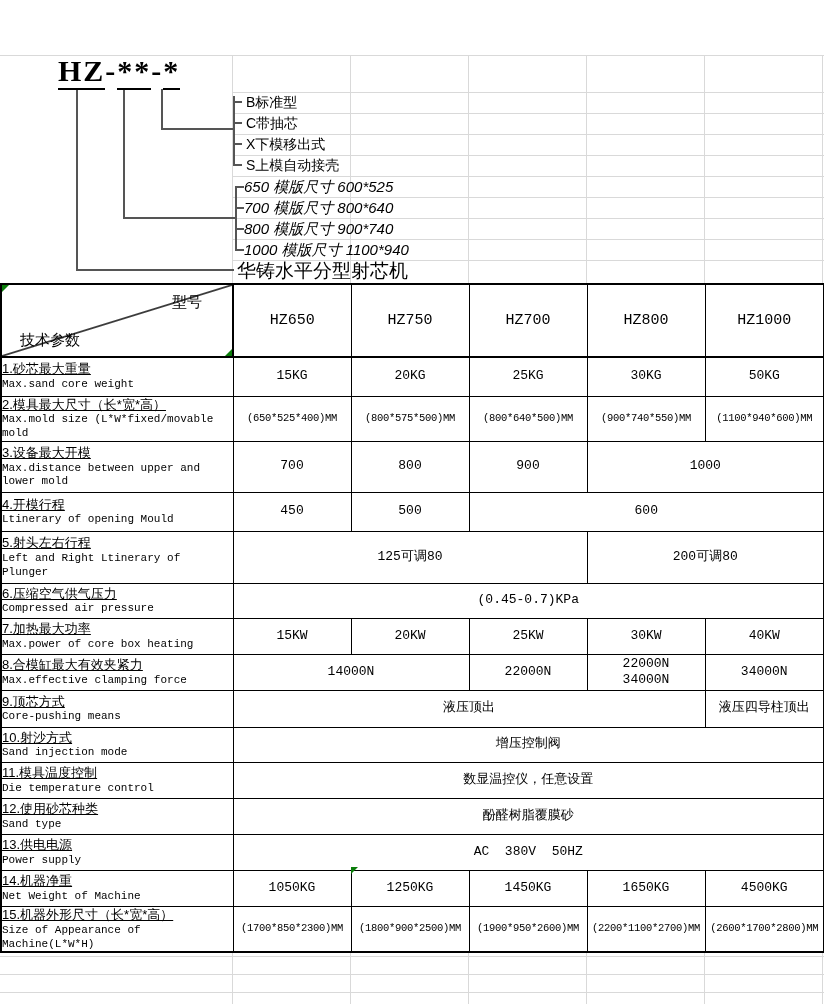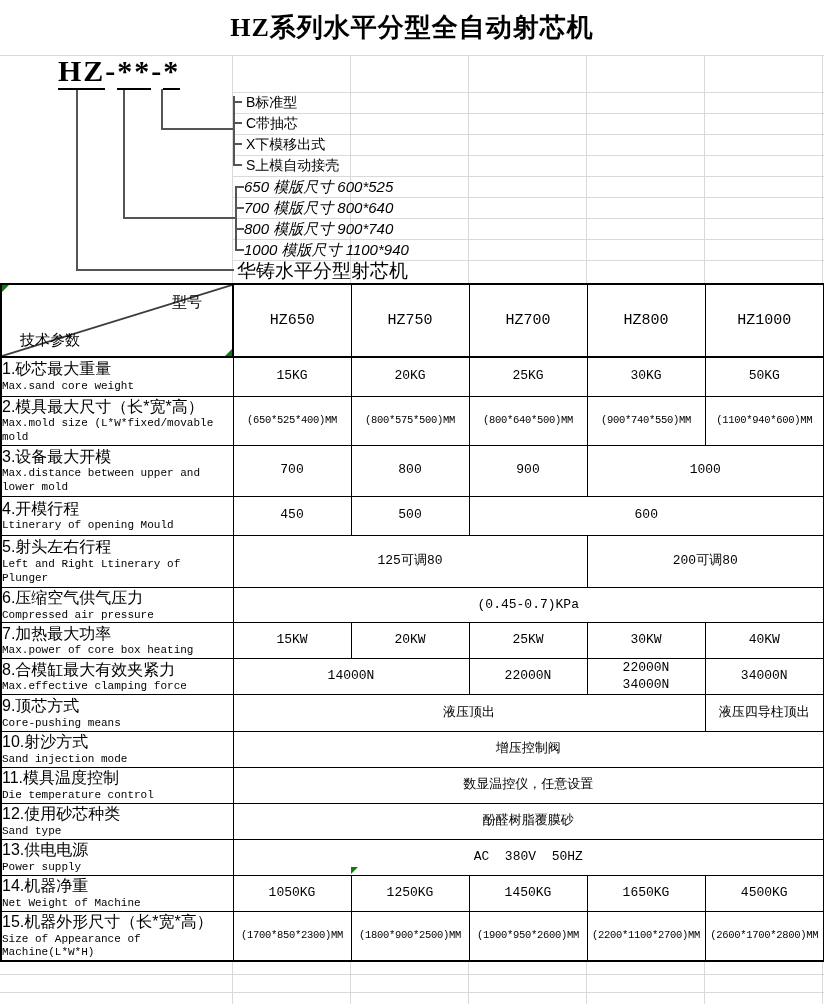--- a/index.html
+++ b/index.html
@@ -30,21 +30,21 @@
   table.spec thead th{border-bottom:2px solid #000;height:71px;
              font-family:"Liberation Mono","DejaVu Sans Mono",monospace;
              font-size:15px;font-weight:400;text-align:center;vertical-align:middle;}
   th.corner{position:relative;border-right:2px solid #000 !important;
             background:linear-gradient(to bottom right,
               transparent calc(50% - 1.4px), #3c3c3c calc(50% - 0.4px),
               #3c3c3c calc(50% + 0.4px), transparent calc(50% + 1.4px));}
   .corner-model{position:absolute;top:8px;right:30px;font-size:15px;font-weight:400;}
   .corner-param{position:absolute;bottom:6px;left:18px;font-size:15px;font-weight:400;}
   td.label-cell{border-right:2px solid #000;vertical-align:middle;padding:1px 2px;}
-  .lbl-zh{font-size:16px;line-height:1.3;}
+  .lbl-zh{font-size:13px;line-height:1.3;text-decoration:underline;}
   .lbl-en{font-family:"Liberation Mono","DejaVu Sans Mono",monospace;font-size:11px;line-height:1.25;}
   td.value-cell{text-align:center;vertical-align:middle;}
   .val{font-family:"Liberation Mono","DejaVu Sans Mono",monospace;font-size:13px;white-space:pre-wrap;line-height:1.3;}
   .val.small{font-size:10.5px;letter-spacing:-0.3px;}
   
   .tri{position:absolute;width:0;height:0;z-index:3;}
   .tri-tl{border-top:7px solid #0a7d0a;border-right:7px solid transparent;}
   .tri-br{border-bottom:7px solid #0a7d0a;border-left:7px solid transparent;}
 </style>
 </head>
@@ -73,21 +73,20 @@
       <div class="gl" style="left: 0px; top: 974px; width: 824px; height: 1px;"></div>
       <div class="gl" style="left: 0px; top: 992px; width: 824px; height: 1px;"></div>
       <div class="gl" style="left: 232px; top: 940px; width: 1px; height: 64px;"></div>
       <div class="gl" style="left: 350px; top: 940px; width: 1px; height: 64px;"></div>
       <div class="gl" style="left: 468px; top: 940px; width: 1px; height: 64px;"></div>
       <div class="gl" style="left: 586px; top: 940px; width: 1px; height: 64px;"></div>
       <div class="gl" style="left: 704px; top: 940px; width: 1px; height: 64px;"></div>
       <div class="gl" style="left: 822px; top: 940px; width: 1px; height: 64px;"></div>
     </div>
 
-  <div class="title">HZ系列水平分型全自动射芯机</div>
 
   <div class="model-code"><span class="u">HZ</span><span>-</span><span class="u">**</span><span>-</span><span class="u">*</span></div>
 
   <div class="ln" style="left:76px;top:89px;width:2px;height:182px;"></div>
   <div class="ln" style="left:76px;top:269px;width:158px;height:2px;"></div>
   <div class="ln" style="left:123px;top:89px;width:2px;height:130px;"></div>
   <div class="ln" style="left:123px;top:217px;width:114px;height:2px;"></div>
   <div class="ln" style="left:161px;top:89px;width:2px;height:41px;"></div>
   <div class="ln" style="left:161px;top:128px;width:74px;height:2px;"></div>
 

